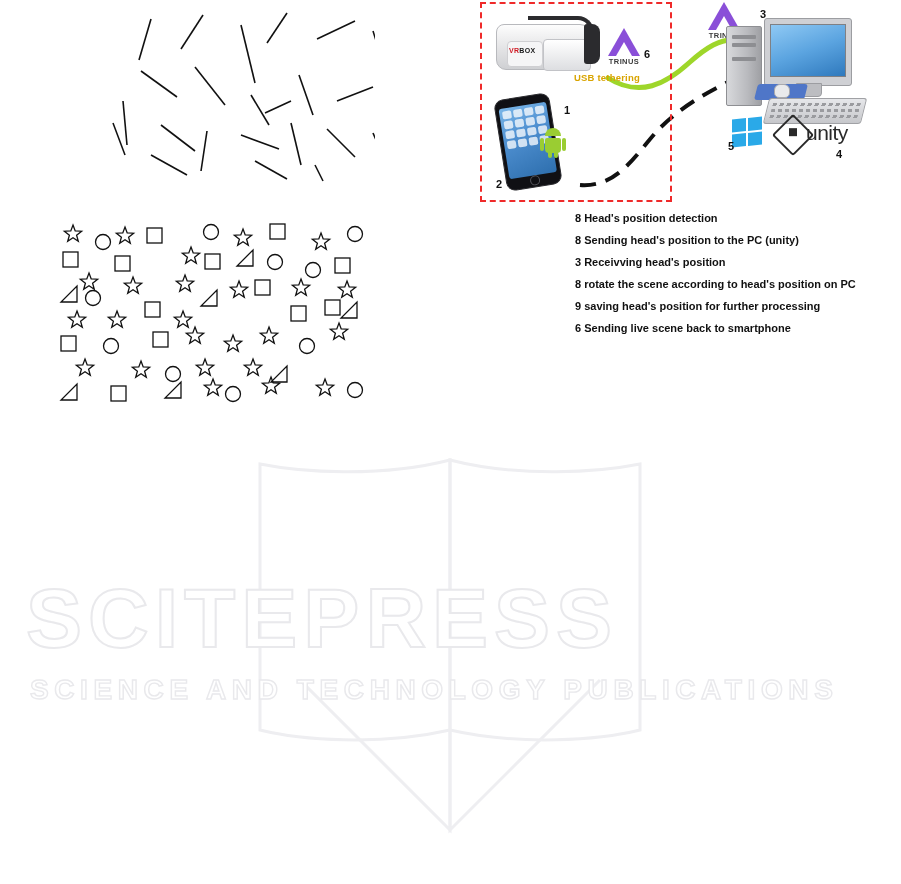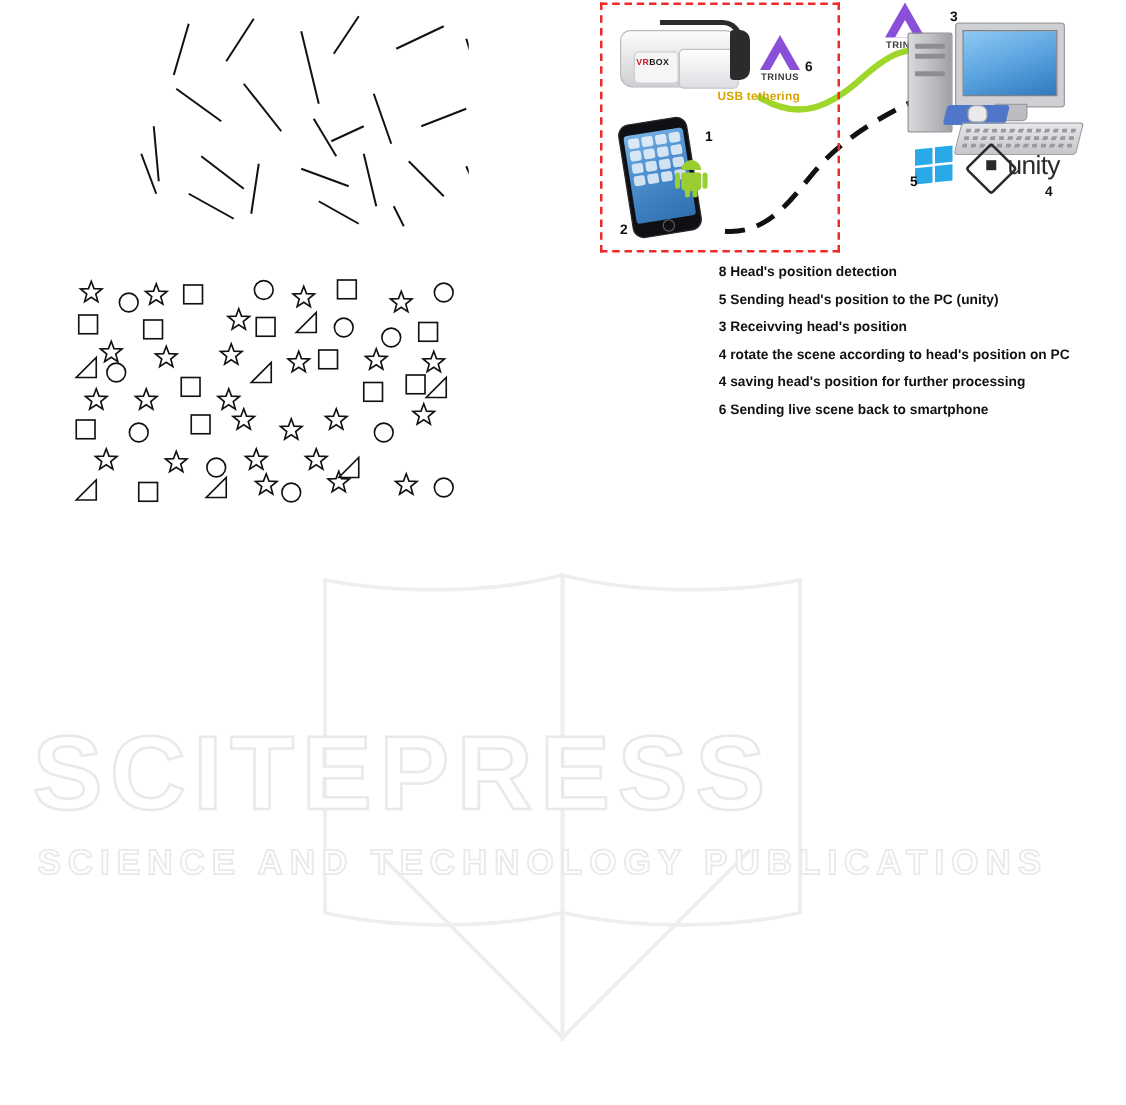--- a/index.html
+++ b/index.html
@@ -633,24 +633,24 @@
   <div class="num" style="left:290px; top:8px;">3</div>
   <div class="num" style="left:366px; top:148px;">4</div>
   <div class="num" style="left:258px; top:140px;">5</div>
   <div class="num" style="left:174px; top:48px;">6</div>
 
   <div class="usb-label">USB tethering</div>
 </div>
 
 <div id="legend">
   <div class="line">8 Head's position detection</div>
-  <div class="line">5 Sending head's position to the PC (unity)</div>
+  <div class="line">8 Sending head's position to the PC (unity)</div>
   <div class="line">3 Receivving head's position</div>
-  <div class="line">4 rotate the scene according to head's position on PC</div>
-  <div class="line">4 saving head's position for further processing</div>
+  <div class="line">8 rotate the scene according to head's position on PC</div>
+  <div class="line">9 saving head's position for further processing</div>
   <div class="line">6 Sending live scene back to smartphone</div>
 </div>
 
 <div id="watermark">
   <svg width="901" height="440" viewBox="0 0 901 440" style="position:absolute;left:0;top:0;">
     <path d="M450,30 C520,48 600,42 640,34 L640,300 C600,310 520,316 450,300 Z" fill="none" stroke="#eeeef1" stroke-width="3"></path>
     <path d="M450,30 C380,48 300,42 260,34 L260,300 C300,310 380,316 450,300 Z" fill="none" stroke="#eeeef1" stroke-width="3"></path>
     <path d="M450,300 L450,400 L300,250" fill="none" stroke="#eeeef1" stroke-width="3"></path>
     <path d="M450,300 L450,400 L600,250" fill="none" stroke="#eeeef1" stroke-width="3"></path>
   </svg>

